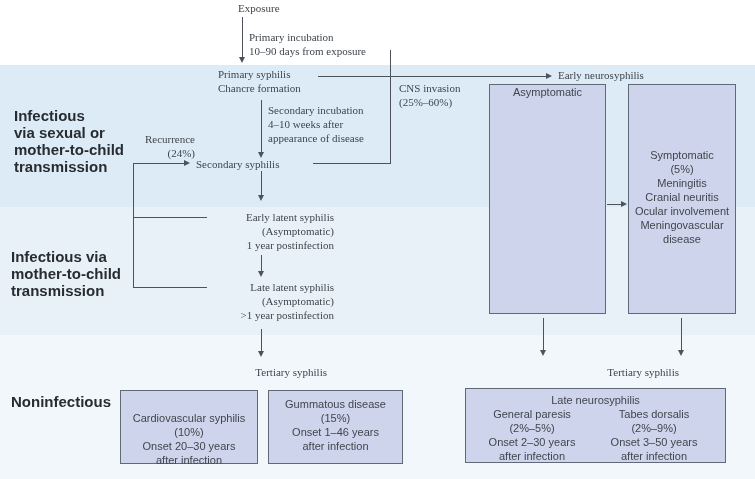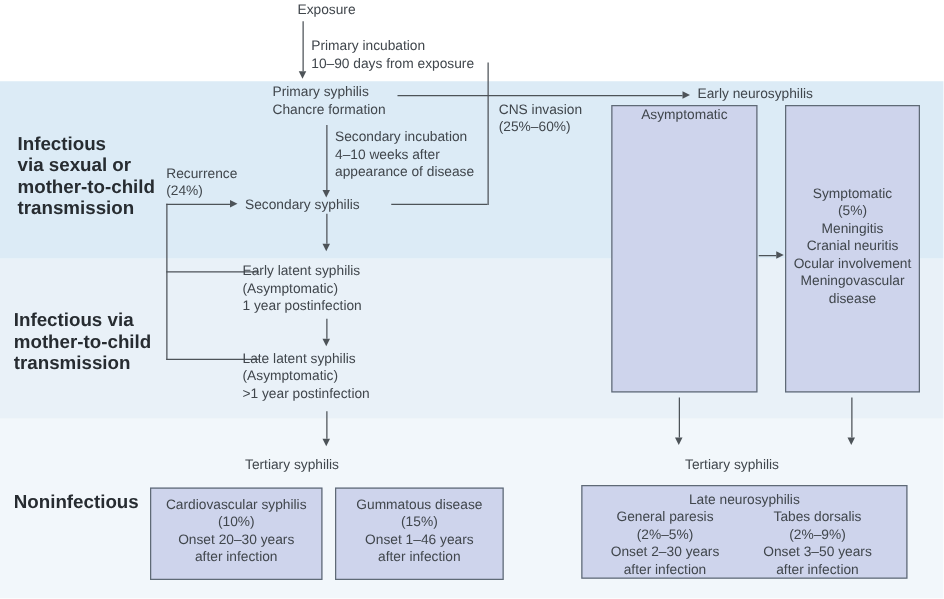--- a/index.html
+++ b/index.html
@@ -6,22 +6,22 @@
   .stage{
     position:relative;width:755px;height:479px;overflow:hidden;
     background:var(--background,#ffffff);
     font-family:"Liberation Sans", sans-serif;
     -webkit-font-smoothing:antialiased;
   }
   .band{position:absolute;left:0;width:755px;}
   .band1{top:65px;height:142px;background:var(--band1,#dcebf6);}
   .band2{top:207px;height:128px;background:var(--band2,#e9f1f8);}
   .band3{top:335px;height:144px;background:var(--band3,#f2f7fb);}
-  .txt{position:absolute;font-size:11px;line-height:14px;color:var(--text,#40464c);white-space:nowrap;}
-  .ctr{text-align:left;}
+  .txt{position:absolute;font-size:11px;line-height:14px;color:var(--text,#40464c);white-space:nowrap;font-family:Liberation Serif, serif;}
+  .ctr{text-align:right;}
   .blabel{position:absolute;font-size:15px;line-height:17px;font-weight:700;color:var(--label,#272c31);white-space:nowrap;}
   .vline{position:absolute;width:1px;background:var(--line,#4d5358);}
   .hline{position:absolute;height:1px;background:var(--line,#4d5358);}
   .ah-d{position:absolute;width:0;height:0;
     border-left:3.5px solid transparent;border-right:3.5px solid transparent;
     border-top:6px solid var(--line,#4d5358);}
   .ah-r{position:absolute;width:0;height:0;
     border-top:3.5px solid transparent;border-bottom:3.5px solid transparent;
     border-left:6px solid var(--line,#4d5358);}
   .bx{position:absolute;box-sizing:border-box;
@@ -107,21 +107,21 @@
   <div class="txt ctr" style="left:194px;top:280px;width:140px">
     <div>Late latent syphilis</div>
     <div>(Asymptomatic)</div>
     <div>&gt;1 year postinfection</div>
   </div>
 
   <div class="vline" style="left:261px;top:329px;height:22px"></div>
   <div class="ah-d" style="left:258px;top:351px"></div>
   <div class="txt ctr" style="left:196px;top:365px;width:131px">Tertiary syphilis</div>
 
-  <div class="bx" style="left:120px;top:390px;width:138px;height:74px;padding-top:6px">
+  <div class="bx" style="left:120px;top:390px;width:138px;height:74px;padding-top:20px">
     <div>Cardiovascular syphilis</div>
     <div>(10%)</div>
     <div>Onset 20–30 years</div>
     <div>after infection</div>
   </div>
   <div class="bx" style="left:268px;top:390px;width:135px;height:74px;padding-top:6px">
     <div>Gummatous disease</div>
     <div>(15%)</div>
     <div>Onset 1–46 years</div>
     <div>after infection</div>

